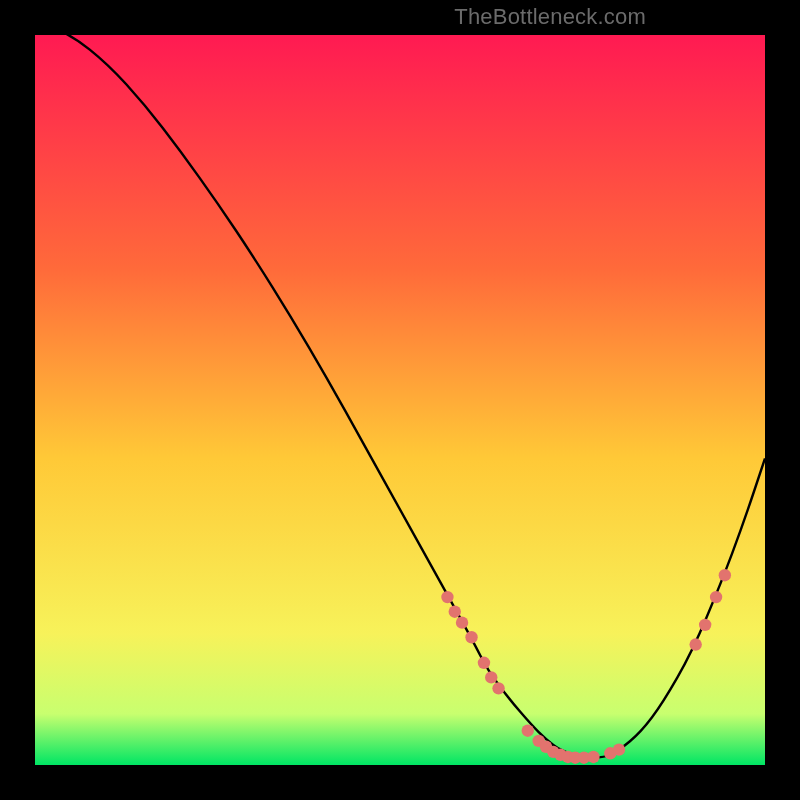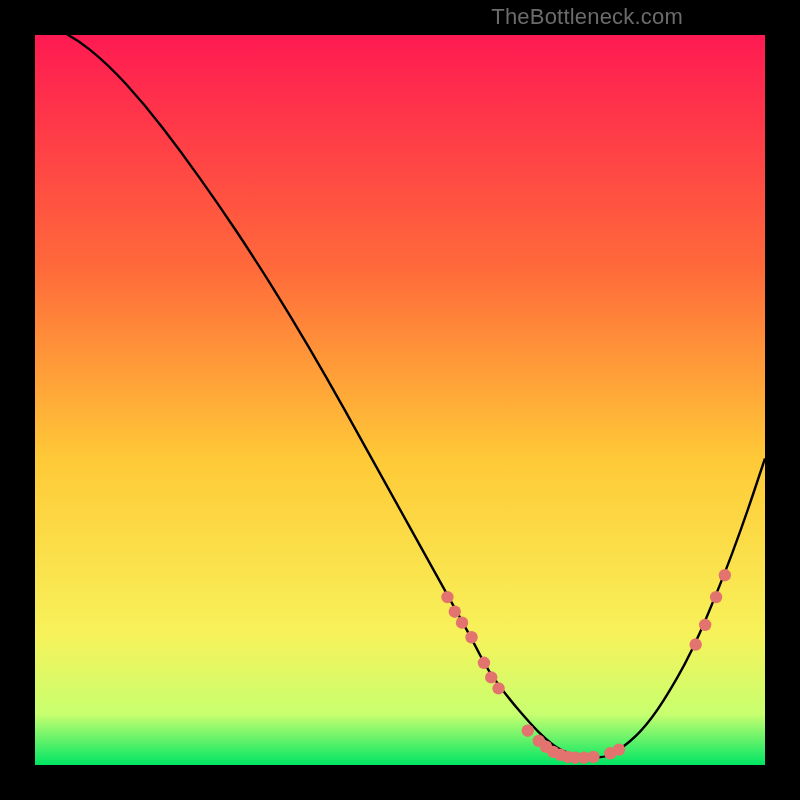--- a/index.html
+++ b/index.html
@@ -8,21 +8,20 @@
     width: 800px;
     height: 800px;
     background: #000;
     font-family: Arial, Helvetica, sans-serif;
     overflow: hidden;
   }
   .root {
     position: relative;
     width: 656px;
     height: 800px;
-    padding-left: 37px;
   }
   .attribution {
     position: absolute;
     top: 4px;
     right: 10px;
     color: #6b6b6b;
     font-size: 22px;
     font-weight: 500;
     letter-spacing: 0.2px;
   }

